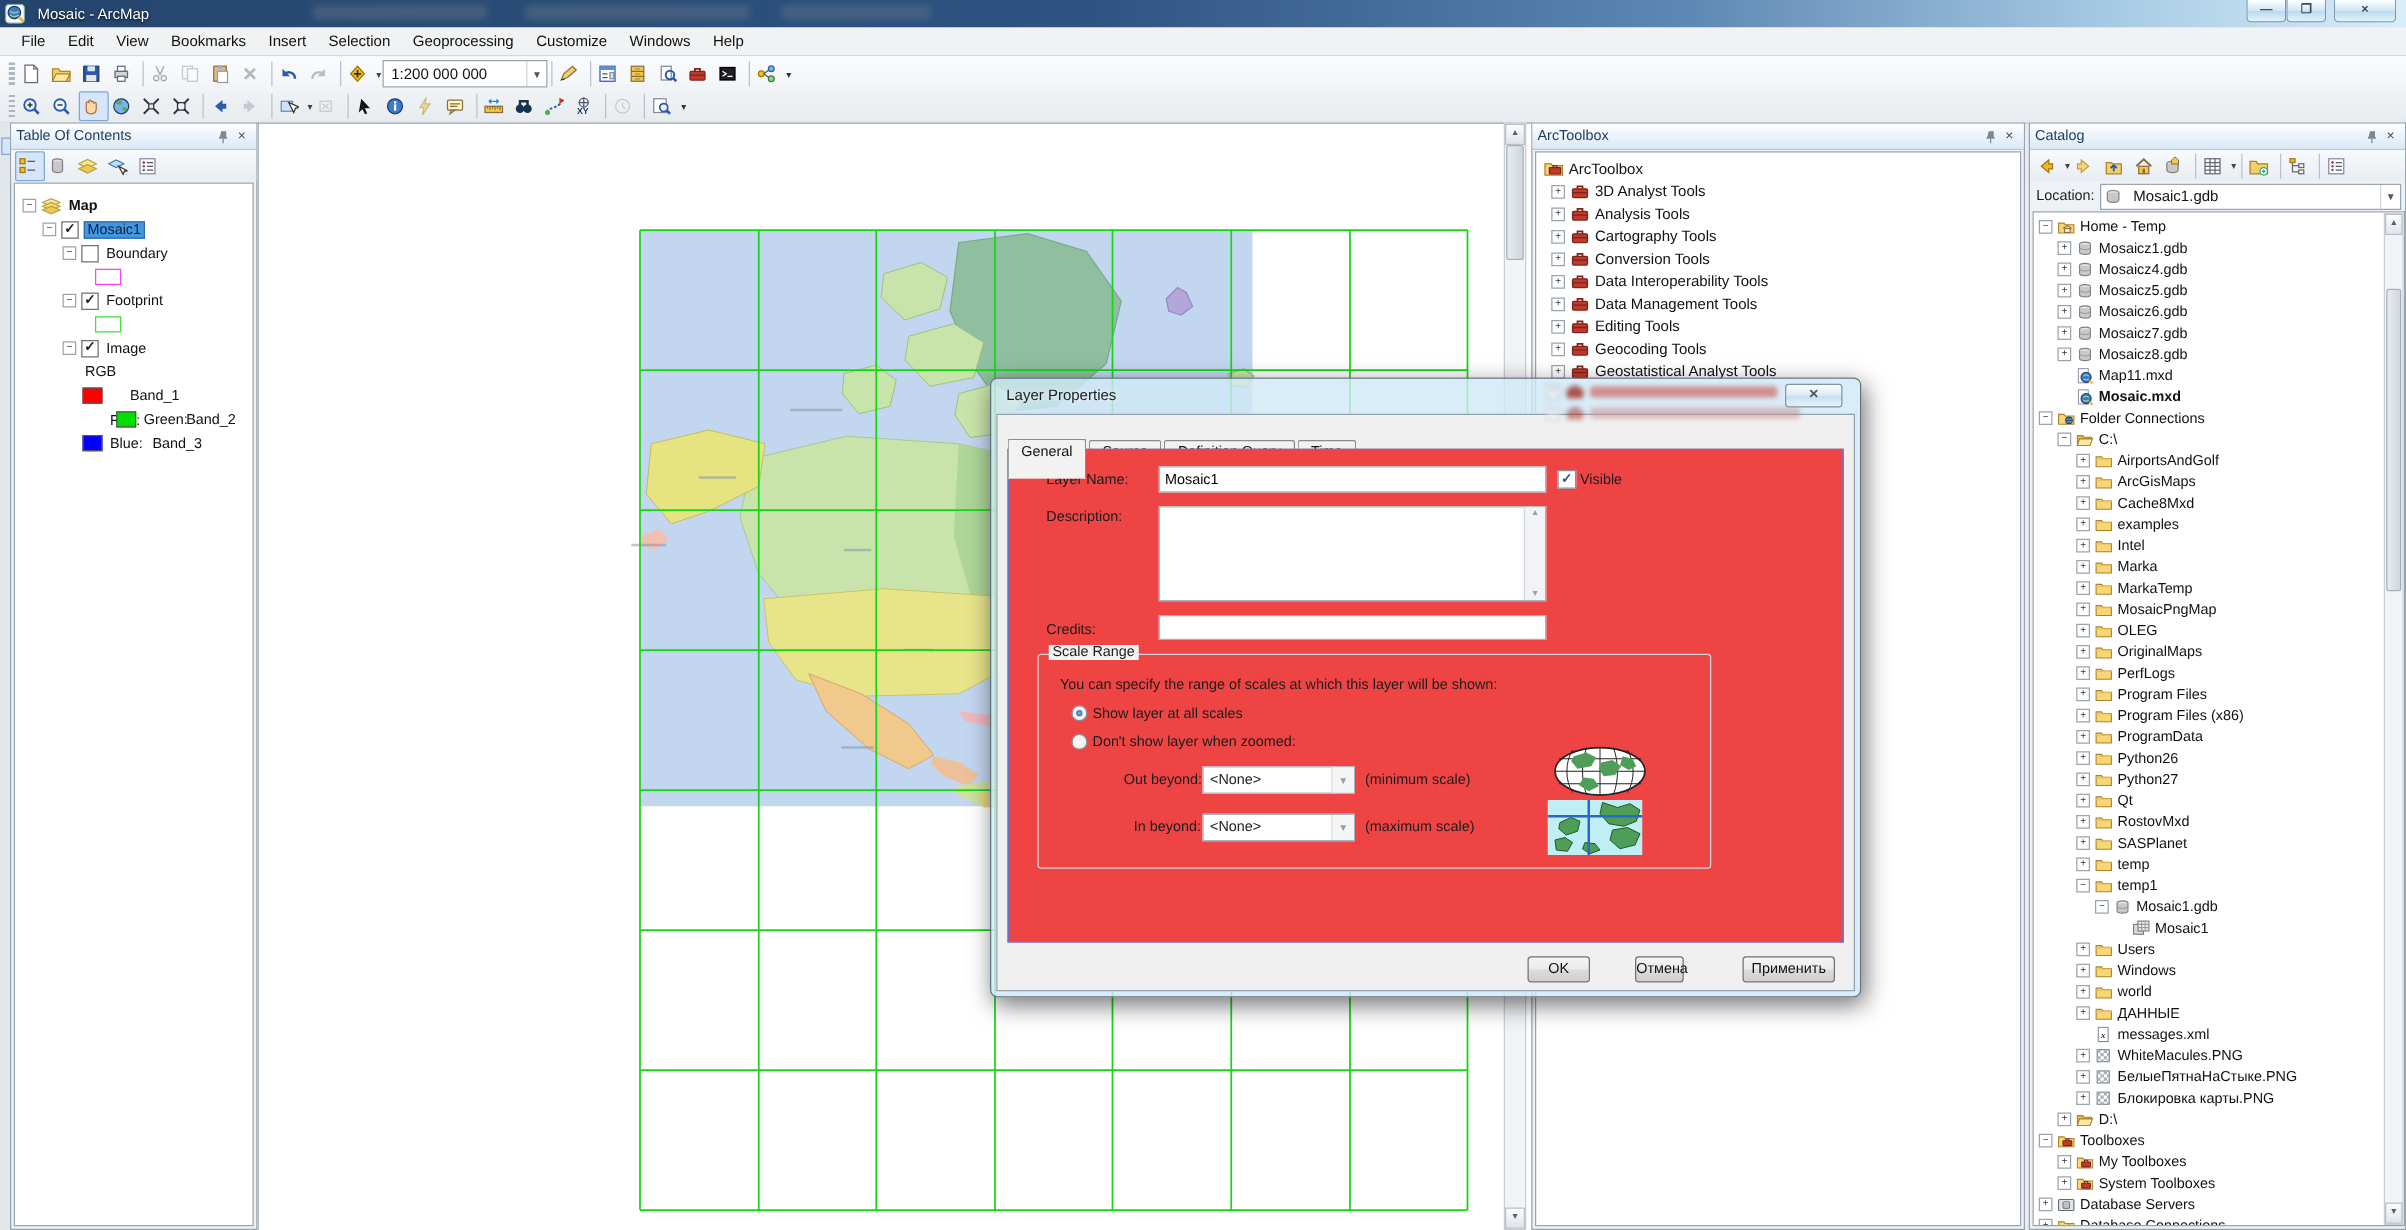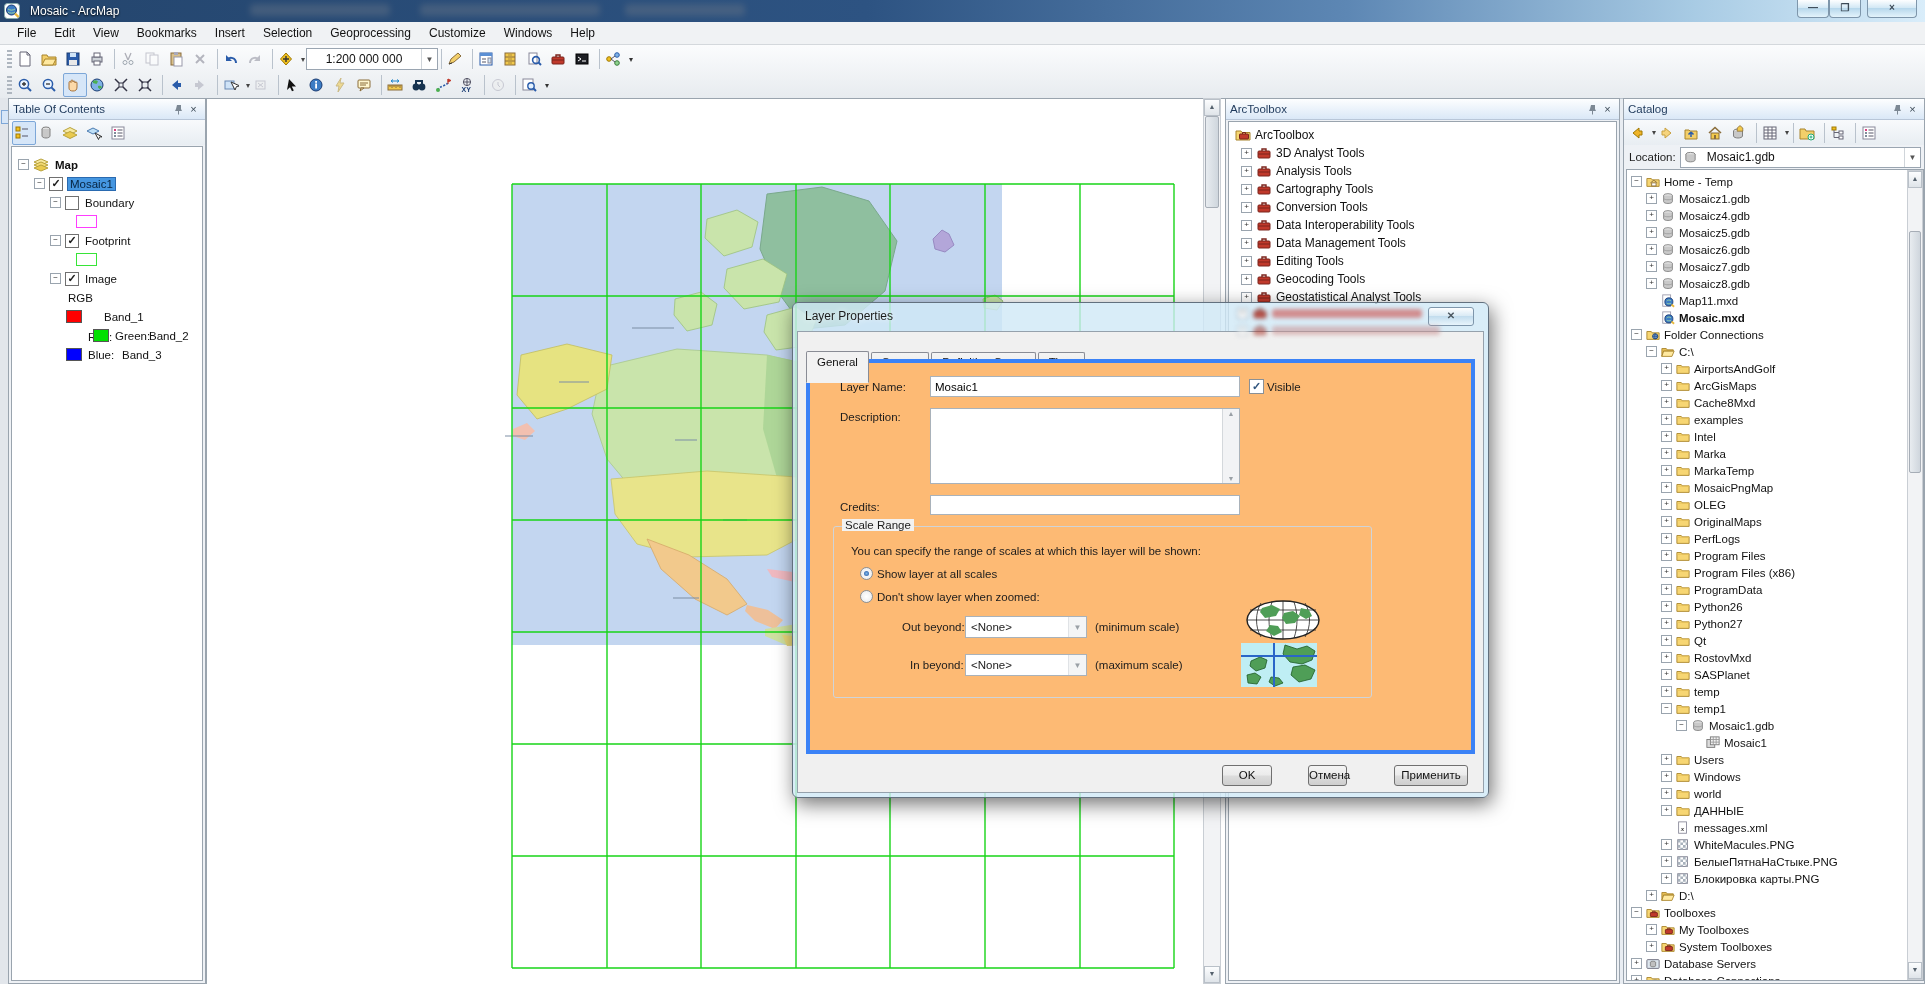--- a/index.html
+++ b/index.html
@@ -50,21 +50,21 @@
   .sb .sarrow{position:absolute;left:0;right:0;height:15px;background:linear-gradient(#fcfdfe,#dfe4e9);border:1px solid #b9c0c8;color:#55616d;font-size:7px;text-align:center;line-height:14px;}
   .sb .sthumb{position:absolute;left:1px;right:1px;background:linear-gradient(to right,#e8ecf0,#cfd6dd);border:1px solid #a6adb6;border-radius:2px;}
   
   .dlg{left:792px;top:302px;width:695px;height:494px;background:rgba(208,233,246,0.80);border:1px solid #62707e;border-radius:6px;box-shadow:3px 6px 20px rgba(0,0,0,0.55);z-index:50;}
   .dlg-title{position:absolute;left:12px;top:6px;font-size:12px;color:#1c1c1c;text-shadow:0 0 6px #fff;}
   .dlg-close{position:absolute;right:14px;top:4px;width:44px;height:17px;background:linear-gradient(#fdfeff,#d7e9f4 50%,#c3ddee 50%,#e8f5fc);border:1px solid #7e96ab;border-radius:3px;color:#4a565f;font-size:10px;font-weight:bold;text-align:center;line-height:15px;}
   .dlg-body{position:absolute;left:4px;right:4px;top:28px;bottom:4px;background:#f0f0f0;border:1px solid #95a1ac;}
   .tabs{position:absolute;left:8px;top:8px;height:32px;display:flex;margin-top:12px;}
   .tab{padding:3px 10px 2px;font-size:11.5px;border:1px solid #898c95;border-bottom:none;background:linear-gradient(#f4f4f4,#dfdfdf);margin-right:2px;border-radius:2px 2px 0 0;position:relative;}
   .tab.on{background:#f2f2f2;z-index:3;top:-1px;padding-top:4px;border-bottom:1px solid #f2f2f2;}
-  .page{position:absolute;left:8px;top:27px;right:8px;bottom:38px;background:#fdba74;border:4px solid #3b82f6;z-index:1;}
+  .page{position:absolute;left:8px;top:27px;right:8px;bottom:38px;background:#ef4444;border:1px solid #3b82f6;z-index:1;}
   .flabel{position:absolute;font-size:11.5px;color:#1c1c1c;}
   .tinput{position:absolute;background:#fff;border:1px solid #a9b2ba;font-family:"Liberation Sans",sans-serif;font-size:11.5px;padding:2px 4px;box-sizing:border-box;}
   .groupbox{position:absolute;border:1px solid #cfd4d9;border-radius:3px;padding-left:12px;}
   .gleg{position:absolute;top:-8px;left:8px;background:#f2f2f2;padding:0 3px;font-size:11.5px;color:#1c1c1c;}
   .radio{position:absolute;width:11px;height:11px;border:1px solid #8a9096;border-radius:50%;background:radial-gradient(#fff,#e8e8e8);}
   .radio.on::after{content:"";position:absolute;left:2.5px;top:2.5px;width:5px;height:5px;border-radius:50%;background:radial-gradient(#7fb8e8,#1e4f9e);}
   .ddown{position:absolute;height:22px;background:#fff;border:1px solid #a9b2ba;box-sizing:border-box;font-size:11.5px;display:flex;align-items:center;}
   .ddown .dval{flex:1;padding:0 5px;color:#222;}
   .ddown .darr{width:17px;height:100%;display:flex;align-items:center;justify-content:center;color:#9aa0a6;font-size:8px;border-left:1px solid #e0e3e6;background:#f4f5f6;}
   .btn{position:absolute;height:21px;background:linear-gradient(#f4f4f4,#ebebeb 48%,#dcdcdc 52%,#cfcfcf);border:1px solid #707070;border-radius:3px;font-family:"Liberation Sans",sans-serif;font-size:11.5px;text-align:center;line-height:19px;box-sizing:border-box;}
@@ -199,21 +199,21 @@
         <span class="tsep"></span>
         <span class="tbtn">
           <span class="nicon">
             <svg width="16" height="16" viewBox="0 0 16 16">
               <path d="M8 2l5.5 6L8 14 2.5 8z" fill="#f0c020" stroke="#a07800"></path>
               <path d="M8 5v6M5 8h6" stroke="#333" stroke-width="1.4"></path>
             </svg>
           </span>
         </span>
         <span class="tcaret">▾</span>
-        <div class="combo" style="width: 130px; text-align: center;">
+        <div class="combo" style="width: 130px;">
           <span class="cval">1:200 000 000</span>
           <span class="carrow">▼</span>
         </div>
         <span class="tsep"></span>
         <span class="tbtn">
           <span class="nicon">
             <svg width="16" height="16" viewBox="0 0 16 16">
               <path d="M2 13l2-5 7-6 3 3-7 6z" fill="#f3cf6a" stroke="#8a6d3b"></path>
               <path d="M2 13l3-1" stroke="#333"></path>
             </svg>

